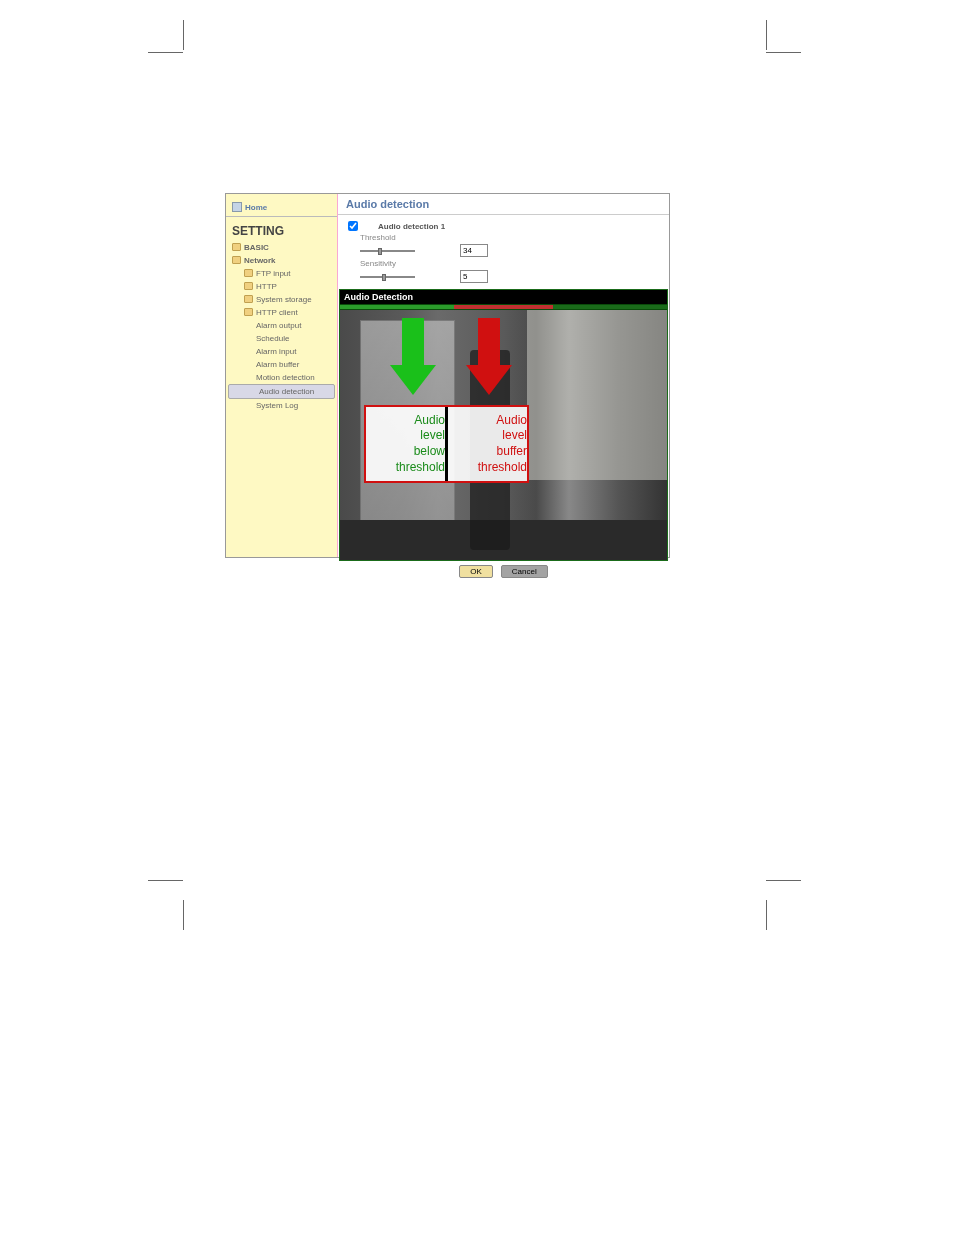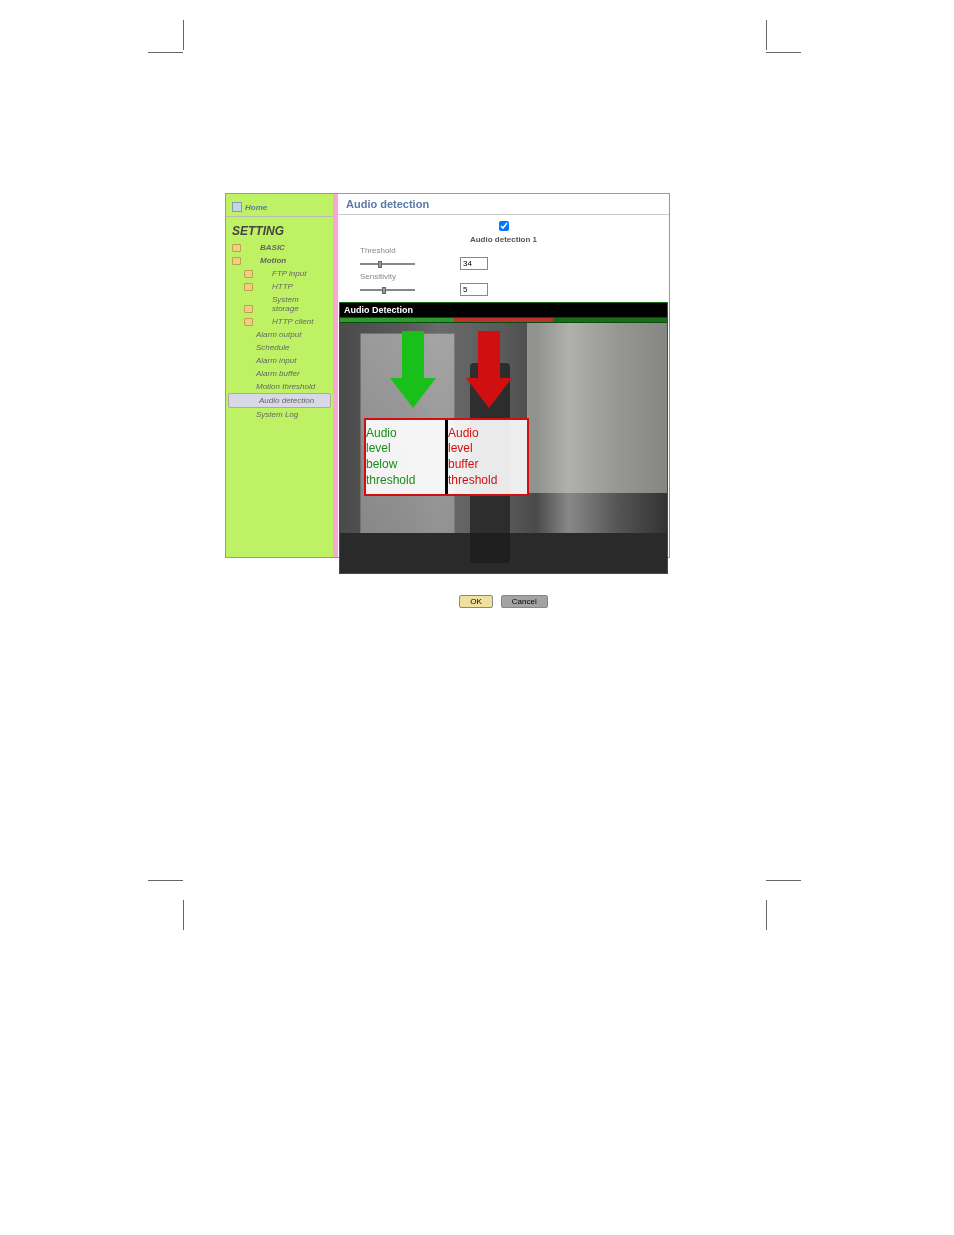--- a/index.html
+++ b/index.html
@@ -28,26 +28,25 @@
       top: 193px;
       left: 225px;
       width: 445px;
       height: 365px;
       border: 1px solid #999;
       background: #fff;
       display: flex;
     }
     .sidebar {
       width: 112px;
-      background: #bef264;
-      border-right: 5px solid #f9a8d4;
+      background: #fef9c3;
+      border-right: 1px solid #f9a8d4;
       padding: 4px 0;
       font-size: 8px;
       color: #555;
-      font-style: italic;
     }
     .home-link {
       display: flex;
       align-items: center;
       gap: 3px;
       padding: 4px 6px;
       color: #5a7aa8;
       font-weight: bold;
       border-bottom: 1px solid #bbb;
       margin-bottom: 4px;
@@ -59,22 +58,22 @@
       border: 1px solid #8899aa;
     }
     .section-header {
       padding: 3px 6px;
       font-weight: bold;
       color: #444;
       font-size: 12px;
     }
     .nav-item {
       display: flex;
-      align-items: flex-end;
-      gap: 19px;
+      align-items: flex-start;
+      gap: 3px;
       padding: 2px 6px;
       color: #666;
       cursor: pointer;
     }
     .nav-item.level-1 { padding-left: 6px; font-weight: bold; }
     .nav-item.level-2 { padding-left: 18px; }
     .nav-item.level-3 { padding-left: 30px; }
     .nav-item.active {
       background: #d8d8e6;
       border: 1px solid #aaa;
@@ -103,23 +102,22 @@
       border-bottom: 1px solid #ccc;
     }
     .form-area {
       padding: 6px 10px;
       font-size: 8px;
       color: #555;
     }
     .checkbox-row {
       display: flex;
       align-items: center;
-      gap: 4px;
+      gap: 20px;
       font-weight: bold;
-      flex-direction: column;
     }
     .checkbox-row input { width: 10px; height: 10px; }
     .form-row {
       display: flex;
       align-items: center;
       margin-top: 2px;
     }
     .form-label {
       width: 100px;
       padding-left: 12px;
@@ -223,21 +221,21 @@
       height: 78px;
       border: 2px solid #d01010;
       background: rgba(255,255,255,0.9);
       display: flex;
     }
     .label-half {
       flex: 1;
       display: flex;
       flex-direction: column;
       justify-content: center;
-      align-items: flex-start;
+      align-items: flex-end;
       font-size: 12px;
       line-height: 1.3;
     }
     .label-divider {
       width: 3px;
       background: #000;
     }
     .green-text { color: #1a8b1a; }
     .red-text { color: #d01010; }
     .button-row {
@@ -247,21 +245,20 @@
       padding: 4px;
       background: #fff;
     }
     .btn {
       font-size: 8px;
       padding: 1px 10px;
       border: 1px solid #888;
       background: #f0e0a0;
       cursor: pointer;
       border-radius: 2px;
-      margin-top: 17px;
     }
     .btn.cancel { background: #a3a3a3; }
     .vacuum {
       position: absolute;
       left: 130px;
       top: 40px;
       width: 40px;
       height: 200px;
       background: #1a1a1a;
       border-radius: 4px;
@@ -314,21 +311,21 @@
       <span>Home</span>
     </div>
     <div class="section-header">SETTING</div>
     <div id="nav-list">
         <div class="nav-item level-1">
           <span class="folder-icon"></span>
           <span>BASIC</span>
         </div>
         <div class="nav-item level-1">
           <span class="folder-icon"></span>
-          <span>Motion</span>
+          <span>Network</span>
         </div>
         <div class="nav-item level-2">
           <span class="folder-icon"></span>
           <span>FTP input</span>
         </div>
         <div class="nav-item level-2">
           <span class="folder-icon"></span>
           <span>HTTP</span>
         </div>
         <div class="nav-item level-2">
@@ -345,21 +342,21 @@
         <div class="nav-item level-3">
           <span>Schedule</span>
         </div>
         <div class="nav-item level-3">
           <span>Alarm input</span>
         </div>
         <div class="nav-item level-3">
           <span>Alarm buffer</span>
         </div>
         <div class="nav-item level-3">
-          <span>Motion threshold</span>
+          <span>Motion detection</span>
         </div>
         <div class="nav-item level-3 active">
           <span>Audio detection</span>
         </div>
         <div class="nav-item level-3">
           <span>System Log</span>
         </div>
       </div>
   </div>
 

